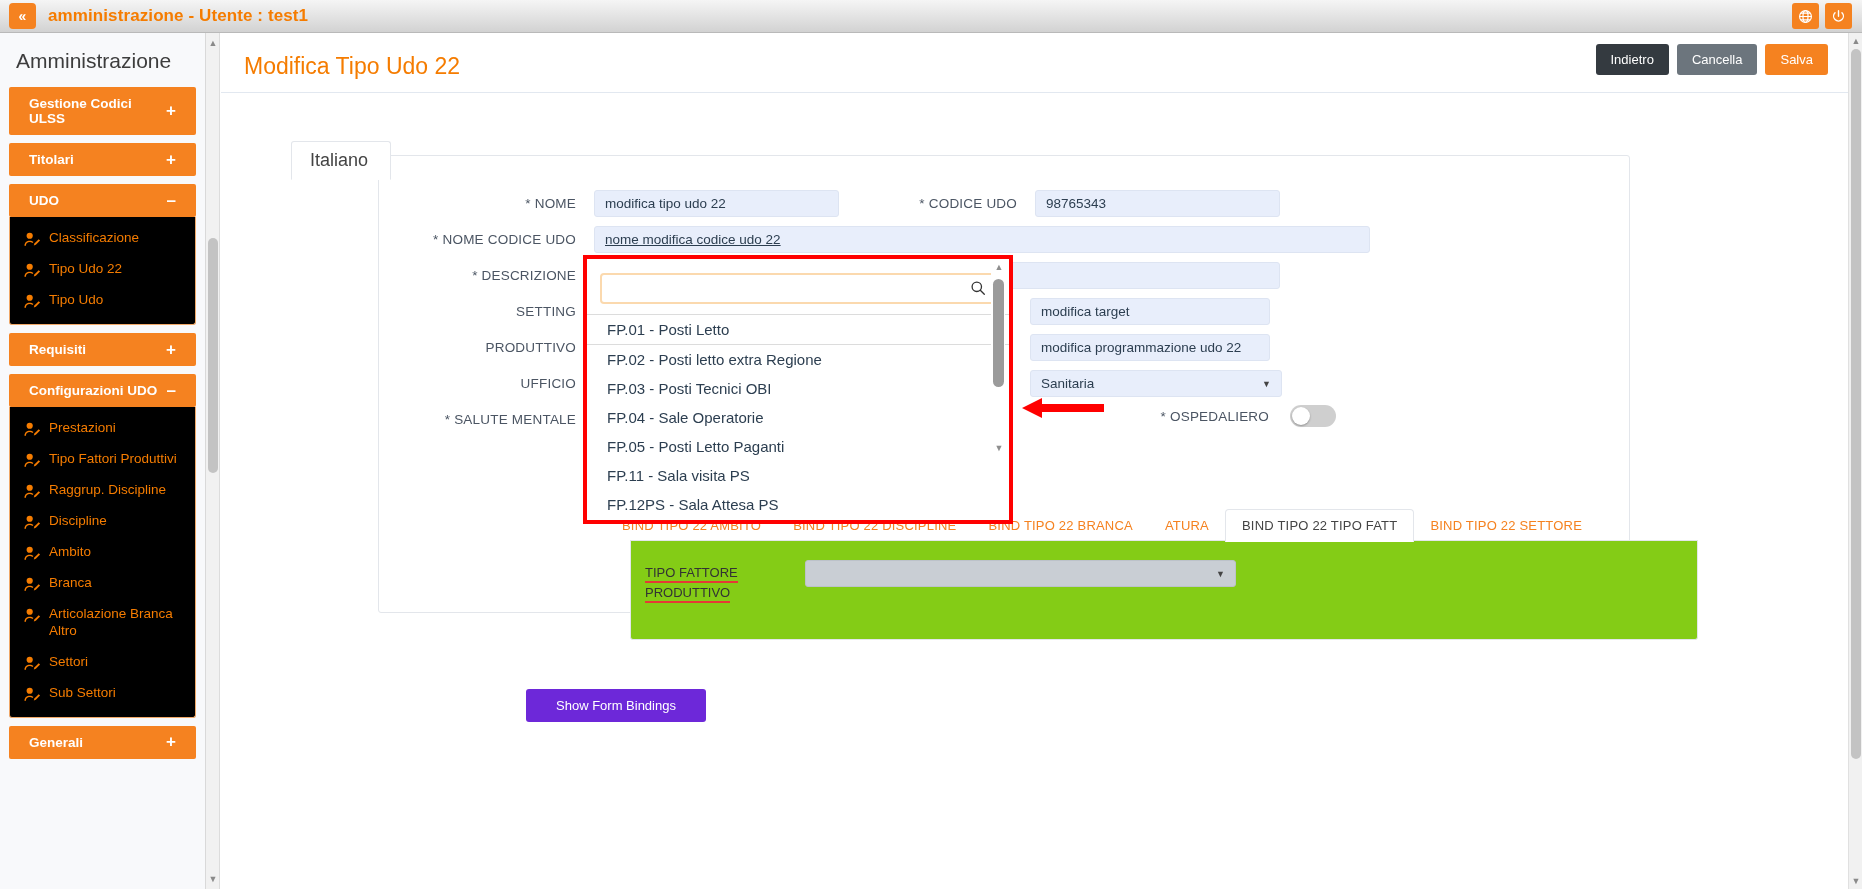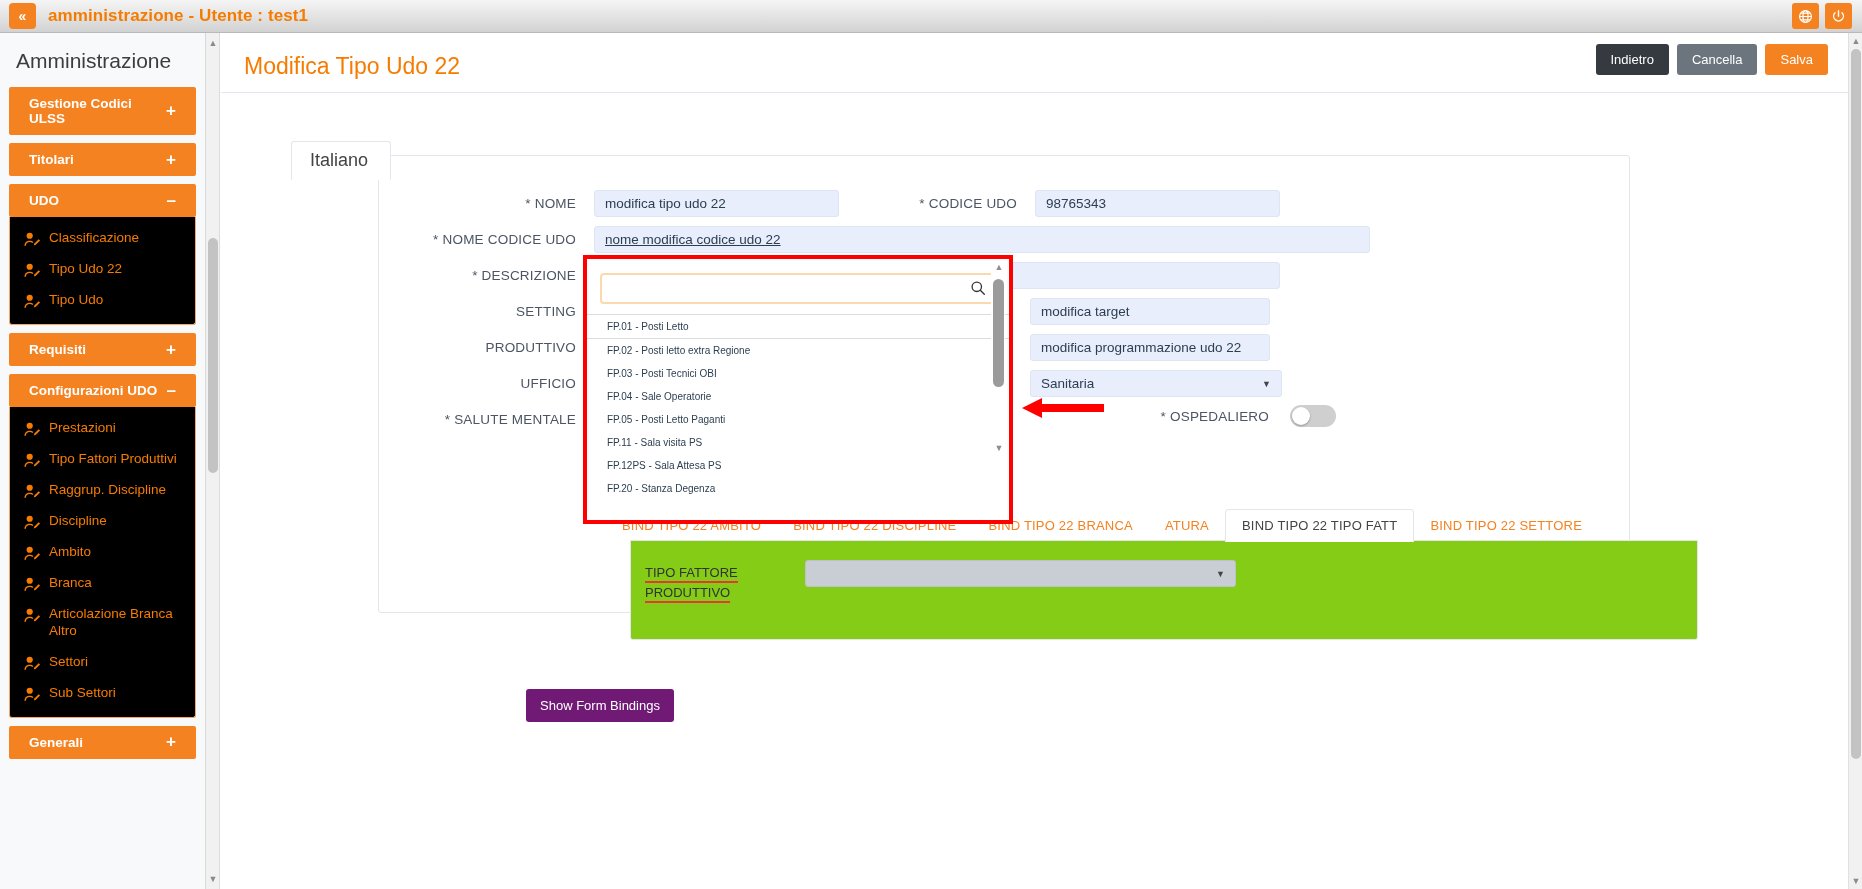--- a/index.html
+++ b/index.html
@@ -146,21 +146,21 @@
     width: 100%; height: 31px; border: 2px solid #fbd9ae; border-radius: 4px;
     padding: 0 32px 0 10px; font-size: 13.5px; outline: none;
     font-family: "Liberation Sans", sans-serif; color: #333;
   }
   .dd-search-icon {
     position: absolute; right: 23px; top: 21px; width: 16px; height: 16px;
     pointer-events: none;
   }
   .dd-list { position: relative; height: 205px; overflow: hidden; }
   .dd-item {
-    padding: 6px 20px 6px 20px; font-size: 10px; color: #2c3e50; cursor: pointer;
+    padding: 6px 20px 6px 20px; font-size: 15px; color: #2c3e50; cursor: pointer;
   }
   .dd-item.first {
     border-top: 1px solid #dcdcdc; border-bottom: 1px solid #dcdcdc;
     background: #fff;
   }
   .dd-scroll {
     position: absolute; right: 4px; top: 0; width: 14px; height: 197px;
     background: #fff;
   }
   .dd-thumb {
@@ -200,22 +200,22 @@
   .tfp-label span { border-bottom: 2px solid #e53935; padding-bottom: 1px; }
   .tfp-select {
     position: absolute; left: 174px; top: 19px; width: 431px; height: 27px;
     background: #c9ced4; border: 1px solid #bcc2c9; border-radius: 3px;
     display: flex; align-items: center; justify-content: flex-end;
     padding-right: 10px; cursor: pointer;
   }
 
   .sfb-btn {
     position: absolute; left: 305px; top: 656px;
-    background: #701a75; color: #fff; border: none; border-radius: 3px;
-    font-size: 13px; padding: 9px 14px; cursor: pointer;
+    background: #6d28d9; color: #fff; border: none; border-radius: 3px;
+    font-size: 13px; padding: 9px 30px; cursor: pointer;
     font-family: "Liberation Sans", sans-serif;
   }
 
   
   .main-scroll {
     position: absolute; right: 0; top: 33px; width: 14px; height: 856px;
     background: #f1f1f1; border-left: 1px solid #e0e0e0;
   }
   .main-thumb {
     position: absolute; left: 2px; top: 16px; width: 10px; height: 710px;

